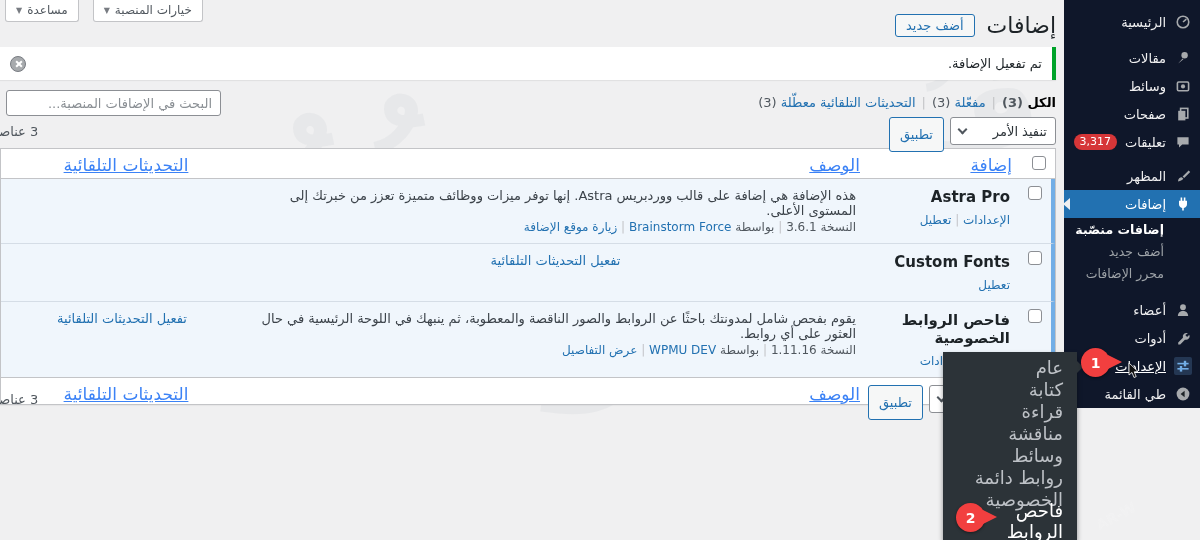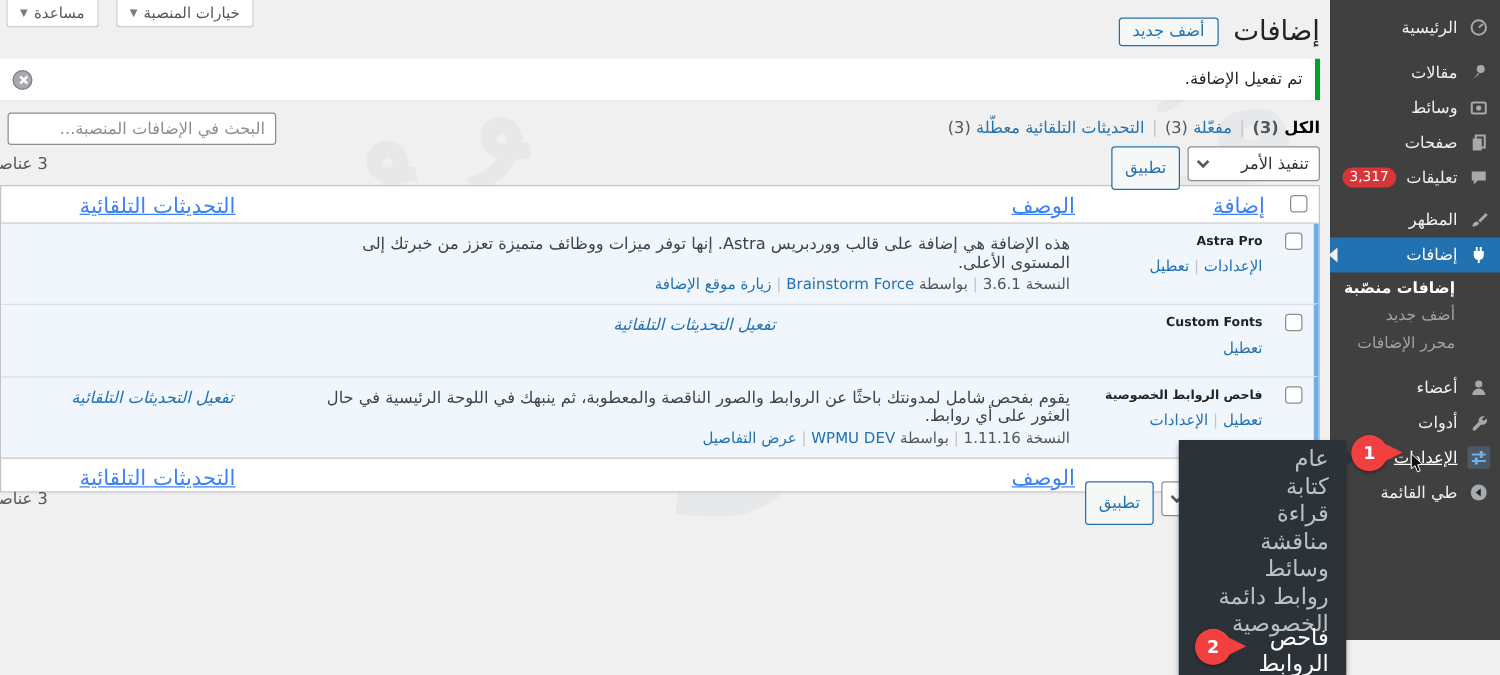--- a/index.html
+++ b/index.html
@@ -60,31 +60,31 @@
   .rowgrid { display:grid; grid-template-columns:33px 152px 621px 246px; direction:rtl; }
   .thead { height:30px; border-bottom:1px solid #c3c4c7; }
   .tfoot { height:27px; border-top:1px solid #c3c4c7; }
   .hcell { font-size:17px; color:#3b82f6; padding:6px 10px; text-align:right;text-decoration:underline; }
   .hcell.center { text-align:center; }
   .cb-cell { display:flex; justify-content:center; padding-top:7px; }
   .cb { appearance:none; -webkit-appearance:none; width:14px; height:14px; border:1px solid #8c8f94; border-radius:3px; background:#fff; cursor:pointer; }
   .prow { background:#f0f6fc; border-right:4px solid #72aee6; min-height:58px; }
   .prow + .prow { border-top:1px solid #d5dde6; }
   .name-cell { padding:9px 8px 9px 4px; text-align:right; }
-  .pname { font-size:10px; font-weight:bold; color:#1d2327; }
+  .pname { font-size:15px; font-weight:bold; color:#1d2327; }
   .row-actions { margin-top:7px; font-size:12px; direction:rtl; }
   .row-actions a { color:#2271b1; text-decoration:none; cursor:pointer; }
   .desc-cell { padding:9px 10px; text-align:right; font-size:13px; color:#3c434a; direction:rtl; }
   .desc-meta { margin-top:2px; font-size:12px; color:#50575e; }
   .desc-meta a { color:#2271b1; text-decoration:none; cursor:pointer; }
-  .auto-cell { padding:9px 10px; text-align:center; font-size:13px;font-style:italic; }
+  .auto-cell { padding:9px 10px; text-align:center; font-size:13px; }
   .auto-cell a { color:#2271b1; text-decoration:none; cursor:pointer; }
 
   
-  .sidebar { position:absolute; top:0; right:0; width:136px; height:512px; background:#404040; z-index:5; padding-top:8px; direction:rtl; }
+  .sidebar { position:absolute; top:0; right:0; width:136px; height:408px; background:#0f172a; z-index:5; padding-top:8px; direction:rtl; }
   .menu-item { height:28px; display:flex; direction:rtl; align-items:center; gap:8px; padding:0 8px;
     color:#f0f0f1; font-size:13px; cursor:pointer; position:relative; }
   .menu-item .mi-icon { width:18px; height:18px; flex:0 0 18px; color:#a7aaad; display:flex; align-items:center; justify-content:center; }
   .menu-item.active { background:#2271b1; color:#fff; }
   .menu-item.active .mi-icon { color:#fff; }
   .menu-item.hovered .mi-label { color:#fff; text-decoration:underline; }
   .menu-item.hovered .mi-icon { color:#72aee6; background:rgba(114,174,230,.22); border-radius:2px; }
   .menu-arrow { position:absolute; left:-1px; top:50%; transform:translateY(-50%); width:0; height:0;
     border-top:6px solid transparent; border-bottom:6px solid transparent; border-right:7px solid #f0f0f1; }
   .menu-badge { background:#d63638; color:#fff; font-size:11px; border-radius:9px; padding:1px 6px; line-height:14px; }

